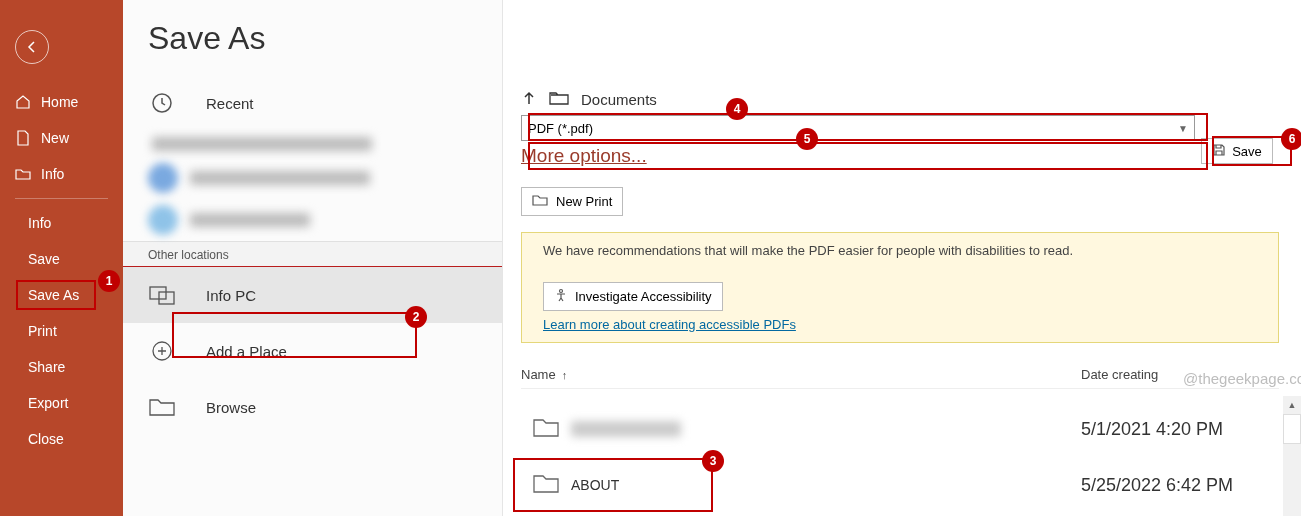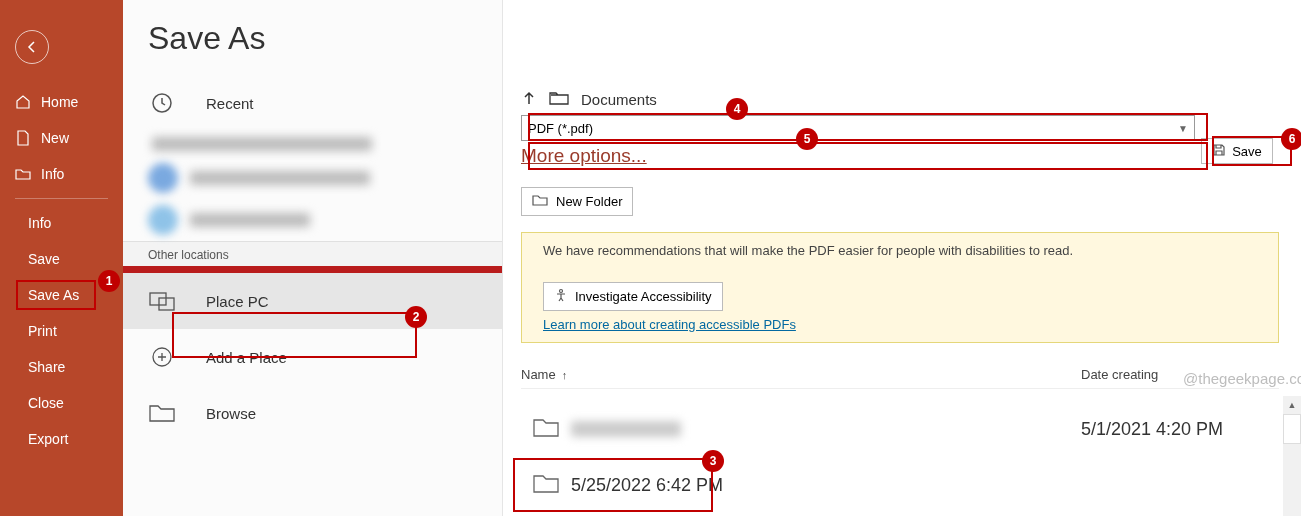--- a/index.html
+++ b/index.html
@@ -16,21 +16,21 @@
 
 .mid { width: 380px; height: 516px; background: #fbfbfb; border-right: 1px solid #e5e5e5; padding-top: 20px; flex-shrink: 0; position: relative; }
 .page-title { font-size: 32px; font-weight: 300; color: #333; padding: 0 25px 18px 25px; }
 .loc-item { display: flex; align-items: center; gap: 30px; padding: 14px 25px; cursor: pointer; }
 .loc-item.selected { background: #e6e6e6; }
 .loc-icon { width: 28px; height: 28px; display: inline-flex; align-items: center; justify-content: center; color: #555; }
 .loc-label { color: #333; font-size: 15px; }
 .blur-row { display: flex; align-items: center; gap: 12px; padding: 6px 25px; }
 .blur-circle { width: 30px; height: 30px; border-radius: 50%; background: #ccc; filter: blur(4px); }
 .blur-bar { height: 14px; width: 180px; background: #bbb; filter: blur(5px); border-radius: 3px; }
-.section-label { font-size: 12px; color: #555; padding: 6px 25px 4px 25px; background: #f3f3f3; border-top: 1px solid #e0e0e0; border-bottom: 7px solid #b91c1c; }
+.section-label { font-size: 12px; color: #555; padding: 6px 25px 4px 25px; background: #f3f3f3; border-top: 1px solid #e0e0e0; border-bottom: 1px solid #b91c1c; }
 
 
 .main { flex: 1; height: 516px; background: #fff; padding: 90px 22px 0 18px; position: relative; }
 .breadcrumb { display: flex; align-items: center; gap: 12px; color: #333; font-size: 15px; margin-bottom: 6px; }
 .filename-input { width: 674px; height: 26px; border: 1px solid #999; padding: 0 6px; font-size: 13px; }
 .filetype-select { width: 674px; height: 26px; border: 1px solid #999; padding: 0 6px; font-size: 13px; margin-top: 4px; background: #fff; display: flex; align-items: center; justify-content: space-between; cursor: pointer; position: relative; }
 .more-link { color: #9a3b2b; font-size: 19px; text-decoration: underline; margin-top: 4px; display: inline-block; cursor: pointer; }
 .save-btn { position: absolute; top: 138px; right: 28px; width: 72px; height: 26px; border: 1px solid #bbb; background: #fff; display: flex; align-items: center; justify-content: center; gap: 6px; cursor: pointer; font-size: 13px; }
 .new-folder-btn { margin-top: 20px; border: 1px solid #bbb; background: #fff; padding: 5px 10px; display: inline-flex; align-items: center; gap: 8px; cursor: pointer; font-size: 13px; }
 .accessibility-box { margin-top: 16px; width: 758px; background: #fff8df; border: 1px solid #e5d77a; padding: 10px 21px; font-size: 13px; color: #444; }
@@ -96,24 +96,24 @@
   <div class="nav-item sub">
       <span>Save As</span>
     </div>
   <div class="nav-item sub">
       <span>Print</span>
     </div>
   <div class="nav-item sub">
       <span>Share</span>
     </div>
   <div class="nav-item sub">
+      <span>Export</span>
+    </div>
+  <div class="nav-item sub">
       <span>Close</span>
-    </div>
-  <div class="nav-item sub">
-      <span>Export</span>
     </div>
 </div>
 
 <div class="mid">
   <div class="page-title">Save As</div>
 
   <div class="loc-item">
     <span class="loc-icon">
         <svg width="24" height="24" viewBox="0 0 24 24" fill="none" stroke="#555" stroke-width="1.5">
           <circle cx="12" cy="12" r="9"></circle>
@@ -137,21 +137,21 @@
 
   <div class="section-label">Other locations</div>
 
   <div class="loc-item selected">
     <span class="loc-icon">
         <svg width="26" height="22" viewBox="0 0 26 22" fill="none" stroke="#555" stroke-width="1.3">
           <rect x="1" y="3" width="16" height="12"></rect>
           <rect x="10" y="8" width="15" height="12"></rect>
         </svg>
       </span>
-    <span class="loc-label">Place PC</span>
+    <span class="loc-label">Info PC</span>
   </div>
 
   <div class="loc-item">
     <span class="loc-icon">
         <svg width="24" height="24" viewBox="0 0 24 24" fill="none" stroke="#555" stroke-width="1.3">
           <circle cx="12" cy="12" r="9"></circle>
           <path d="M12 8 V16 M8 12 H16"></path>
         </svg>
       </span>
     <span class="loc-label">Add a Place</span>
@@ -191,21 +191,21 @@
           <path d="M2 2 H10 L12 4 V12 H2 Z M4 2 V5 H9 V2 M4 8 H10 V12 H4 Z"></path>
         </svg></span>
     <span>Save</span>
   </div>
 
   <div>
     <button class="new-folder-btn">
       <span><svg width="16" height="14" viewBox="0 0 16 14" fill="none" stroke="#555" stroke-width="1.2">
             <path d="M1 3 H6 L8 5 H15 V12 H1 Z"></path>
           </svg></span>
-      <span>New Folder</span>
+      <span>New Print</span>
     </button>
   </div>
 
   <div class="accessibility-box">
     <div>We have recommendations that will make the PDF easier for people with disabilities to read.</div>
     <button class="accessibility-btn">
       <span><svg width="14" height="14" viewBox="0 0 14 14" fill="none" stroke="#555" stroke-width="1.2">
             <circle cx="7" cy="3" r="1.5"></circle>
             <path d="M3 6 H11 M7 6 V10 M5 13 L7 10 L9 13"></path>
           </svg></span>
@@ -235,20 +235,21 @@
           <div style="width:110px;height:16px;background:#ccc;filter:blur(4px);border-radius:2px"></div>
         </div>
       <div class="file-date-cell">5/1/2021 4:20 PM</div>
     </div>
     <div class="file-row">
       <div class="file-icon-wrap">
           <span><svg width="28" height="22" viewBox="0 0 28 22" fill="none" stroke="#666" stroke-width="1.3">
               <path d="M2 4 H11 L14 7 H26 V20 H2 Z"></path>
             </svg></span>
         </div>
+      <div class="file-name-cell">ABOUT</div>
       <div class="file-date-cell">5/25/2022 6:42 PM</div>
     </div>
   </div>
 
   <div class="scrollbar-track">
     <div class="scrollbar-arrow">▲</div>
     <div class="scrollbar-thumb"></div>
   </div>
 </div>
 

